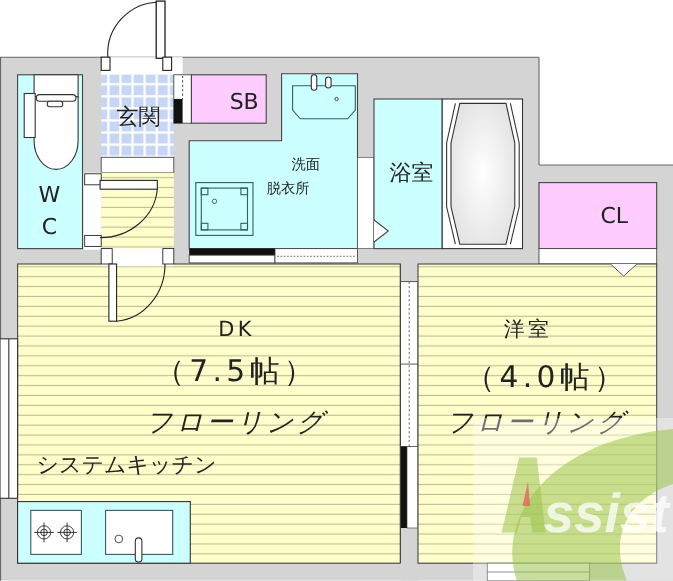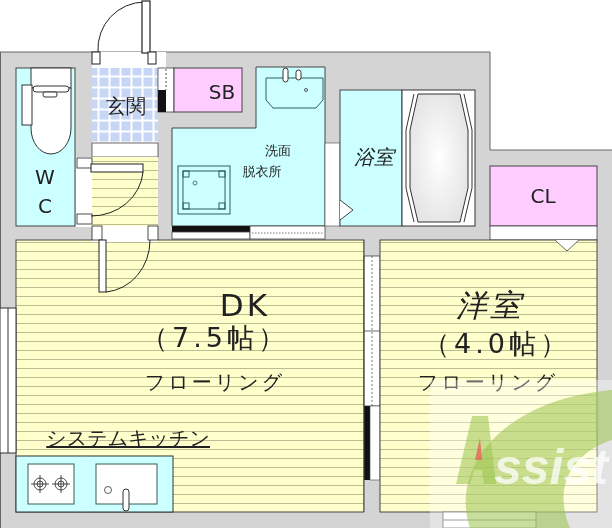--- a/index.html
+++ b/index.html
@@ -1,23 +1,23 @@
 <!DOCTYPE html>
 <html><head>
   <meta charset="utf-8">
   <style>
     html, body { margin: 0; padding: 0; background: #ffffff; }
     body { width: 612px; height: 528px; position: relative; overflow: hidden; font-family: "DejaVu Sans", "Liberation Sans", sans-serif; }
     .plan { position: absolute; left: 0; top: 0; width: 612px; height: 528px; }
     .lbl { position: absolute; color: #222222; white-space: nowrap; text-align: center; line-height: 1; }
     .lbl-sm { font-size: 13px; }
     .lbl-md { font-size: 20px; }
-    .lbl-big { font-size: 31px; letter-spacing: 3px; text-align: right; }
+    .lbl-big { font-size: 19px; letter-spacing: 3px; }
     .lbl-paren { font-size: 27px; letter-spacing: 4px; }
-    .lbl-floor { font-size: 20px; letter-spacing: 3px; }
+    .lbl-floor { font-size: 24px; letter-spacing: 3px; font-style: italic; }
     .watermark { position: absolute; left: 430px; top: 380px; width: 182px; height: 148px; pointer-events: none; }
   </style>
 </head>
 <body>
 
 <svg class="plan" viewBox="0 0 612 528" xmlns="http://www.w3.org/2000/svg">
   <defs>
     <pattern id="flooring" width="8" height="9" patternUnits="userSpaceOnUse">
       <rect width="8" height="9" fill="#ffffcc"></rect>
       <line x1="0" y1="8.5" x2="8" y2="8.5" stroke="#bdbd94" stroke-width="1"></line>
@@ -177,29 +177,29 @@
 
   <line x1="364" y1="240" x2="364" y2="512" stroke="#444" stroke-width="1"></line>
 </svg>
 
 <div class="lbl lbl-md" style="left:98px; top:96px; width:56px;">玄関</div>
 <div class="lbl lbl-md" style="left:26px; top:167px; width:38px;">W</div>
 <div class="lbl lbl-md" style="left:26px; top:196px; width:38px;">C</div>
 <div class="lbl lbl-md" style="left:196px; top:82px; width:52px;">SB</div>
 <div class="lbl lbl-sm" style="left:246px; top:144px; width:64px;">洗面</div>
 <div class="lbl lbl-sm" style="left:230px; top:165px; width:64px;">脱衣所</div>
-<div class="lbl lbl-md" style="left:342px; top:147px; width:64px;font-style:italic;">浴室</div>
-<div class="lbl lbl-md" style="left:515px; top:186px; width:56px;">CL</div>
+<div class="lbl lbl-md" style="left:342px; top:147px; width:64px;">浴室</div>
+<div class="lbl lbl-md" style="left:515px; top:186px; width:56px;text-align:right;">CL</div>
 
 <div class="lbl lbl-big" style="left:160px; top:290px; width:110px;">DK</div>
 <div class="lbl lbl-paren" style="left:130px; top:324px; width:170px;">（7.5帖）</div>
 <div class="lbl lbl-floor" style="left:120px; top:372px; width:190px;">フローリング</div>
-<div class="lbl lbl-md" style="left:20px; top:428px; width:190px; text-align:right;text-decoration:underline;">システムキッチン</div>
-
-<div class="lbl lbl-big" style="left:404px; top:290px; width:120px;font-style:italic;">洋室</div>
+<div class="lbl lbl-md" style="left:20px; top:412px; width:190px; text-align:center;">システムキッチン</div>
+
+<div class="lbl lbl-big" style="left:420px; top:290px; width:120px;">洋室</div>
 <div class="lbl lbl-paren" style="left:412px; top:330px; width:170px;">（4.0帖）</div>
 <div class="lbl lbl-floor" style="left:393px; top:372px; width:190px;">フローリング</div>
 
 <svg class="watermark" viewBox="0 0 182 148" xmlns="http://www.w3.org/2000/svg">
   <rect x="0" y="0" width="182" height="148" fill="#ffffff" opacity="0.35"></rect>
   <path d="M 40 148 C 20 90 70 20 182 10 L 182 60 C 150 70 120 100 140 148 Z" fill="#9bc24a" opacity="0.55"></path>
   <path d="M 26 104 L 42 36 L 58 36 L 66 104 L 54 104 L 52 90 L 44 90 L 40 104 Z" fill="#9bc24a" opacity="0.55"></path>
   <path d="M 45 80 L 50 58 L 52 80 Z" fill="#e36b5b" opacity="0.85"></path>
   <text x="64" y="104" font-family="Liberation Sans, sans-serif" font-weight="bold" font-style="italic" font-size="50" fill="#ffffff" opacity="0.75">ssist</text>
 </svg>

